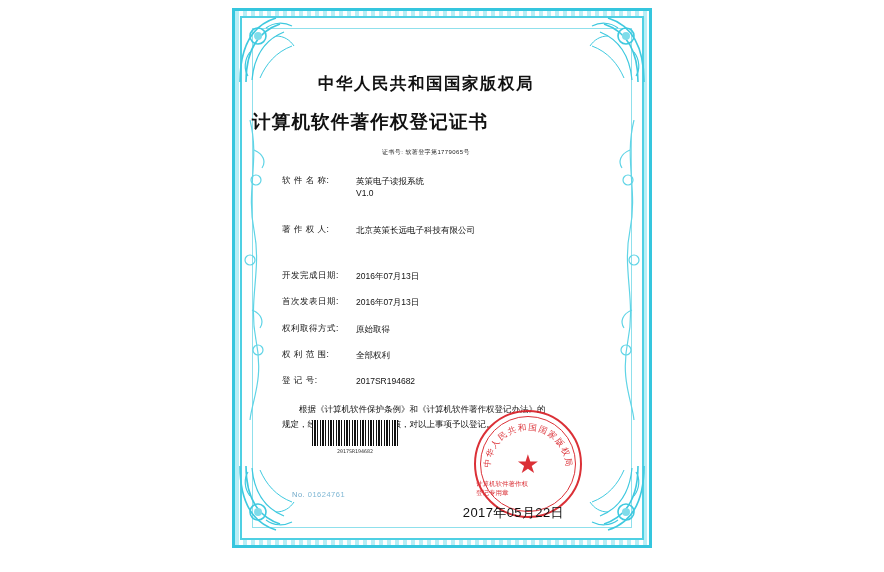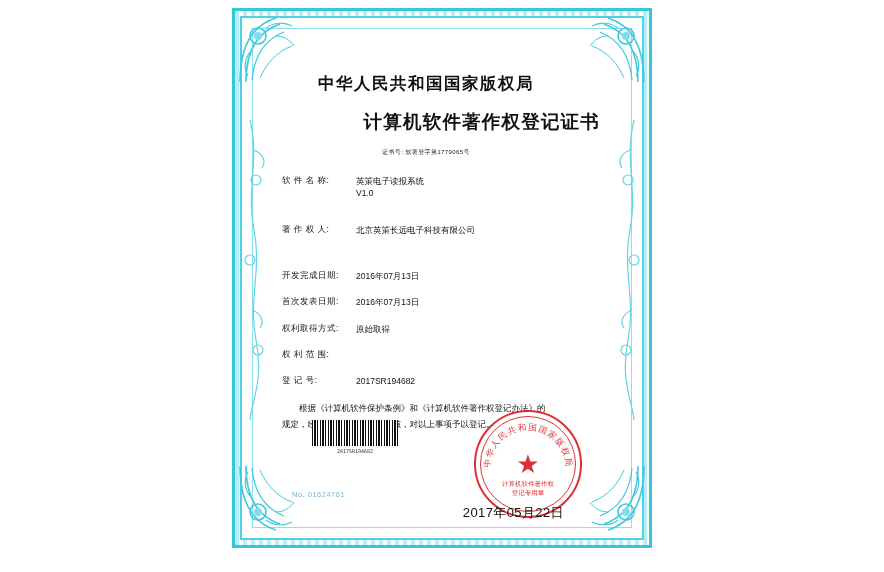--- a/index.html
+++ b/index.html
@@ -86,21 +86,21 @@
   .title-main {
     text-align: center;
     font-family: "DejaVu Serif", serif;
     font-size: 16.5px;
     font-weight: bold;
     color: #111;
     letter-spacing: 1.5px;
     margin-top: 45px;
   }
   .title-sub {
-    text-align: right;
+    text-align: left;
     font-family: "DejaVu Serif", serif;
     font-size: 18.5px;
     font-weight: bold;
     color: #111;
     letter-spacing: 1.2px;
     margin-top: 14px;
   }
   .cert-no {
     text-align: center;
     font-size: 6px;
@@ -205,21 +205,21 @@
     font-family: "DejaVu Serif", serif;
     font-size: 8.5px;
     fill: #d81f26;
     letter-spacing: 1.4px;
   }
   .seal-bottom {
     position: absolute;
     left: 0;
     bottom: 18px;
     width: 104px;
-    text-align: center;
+    text-align: left;
     font-family: "DejaVu Serif", serif;
     font-size: 6.5px;
     line-height: 1.35;
     color: #d81f26;
   }
 
   .footer-no {
     position: absolute;
     left: 40px;
     top: 462px;
@@ -367,20 +367,21 @@
         <div class="field-value">2016年07月13日</div>
       </div>
 
       <div class="field-row tall">
         <div class="field-label">权利取得方式:</div>
         <div class="field-value">原始取得</div>
       </div>
 
       <div class="field-row tall">
         <div class="field-label">权 利 范 围:</div>
+        <div class="field-value">全部权利</div>
       </div>
 
       <div class="field-row tall">
         <div class="field-label">登  记  号:</div>
         <div class="field-value">2017SR194682</div>
       </div>
 
     </div>
 
     <div class="paragraph">

